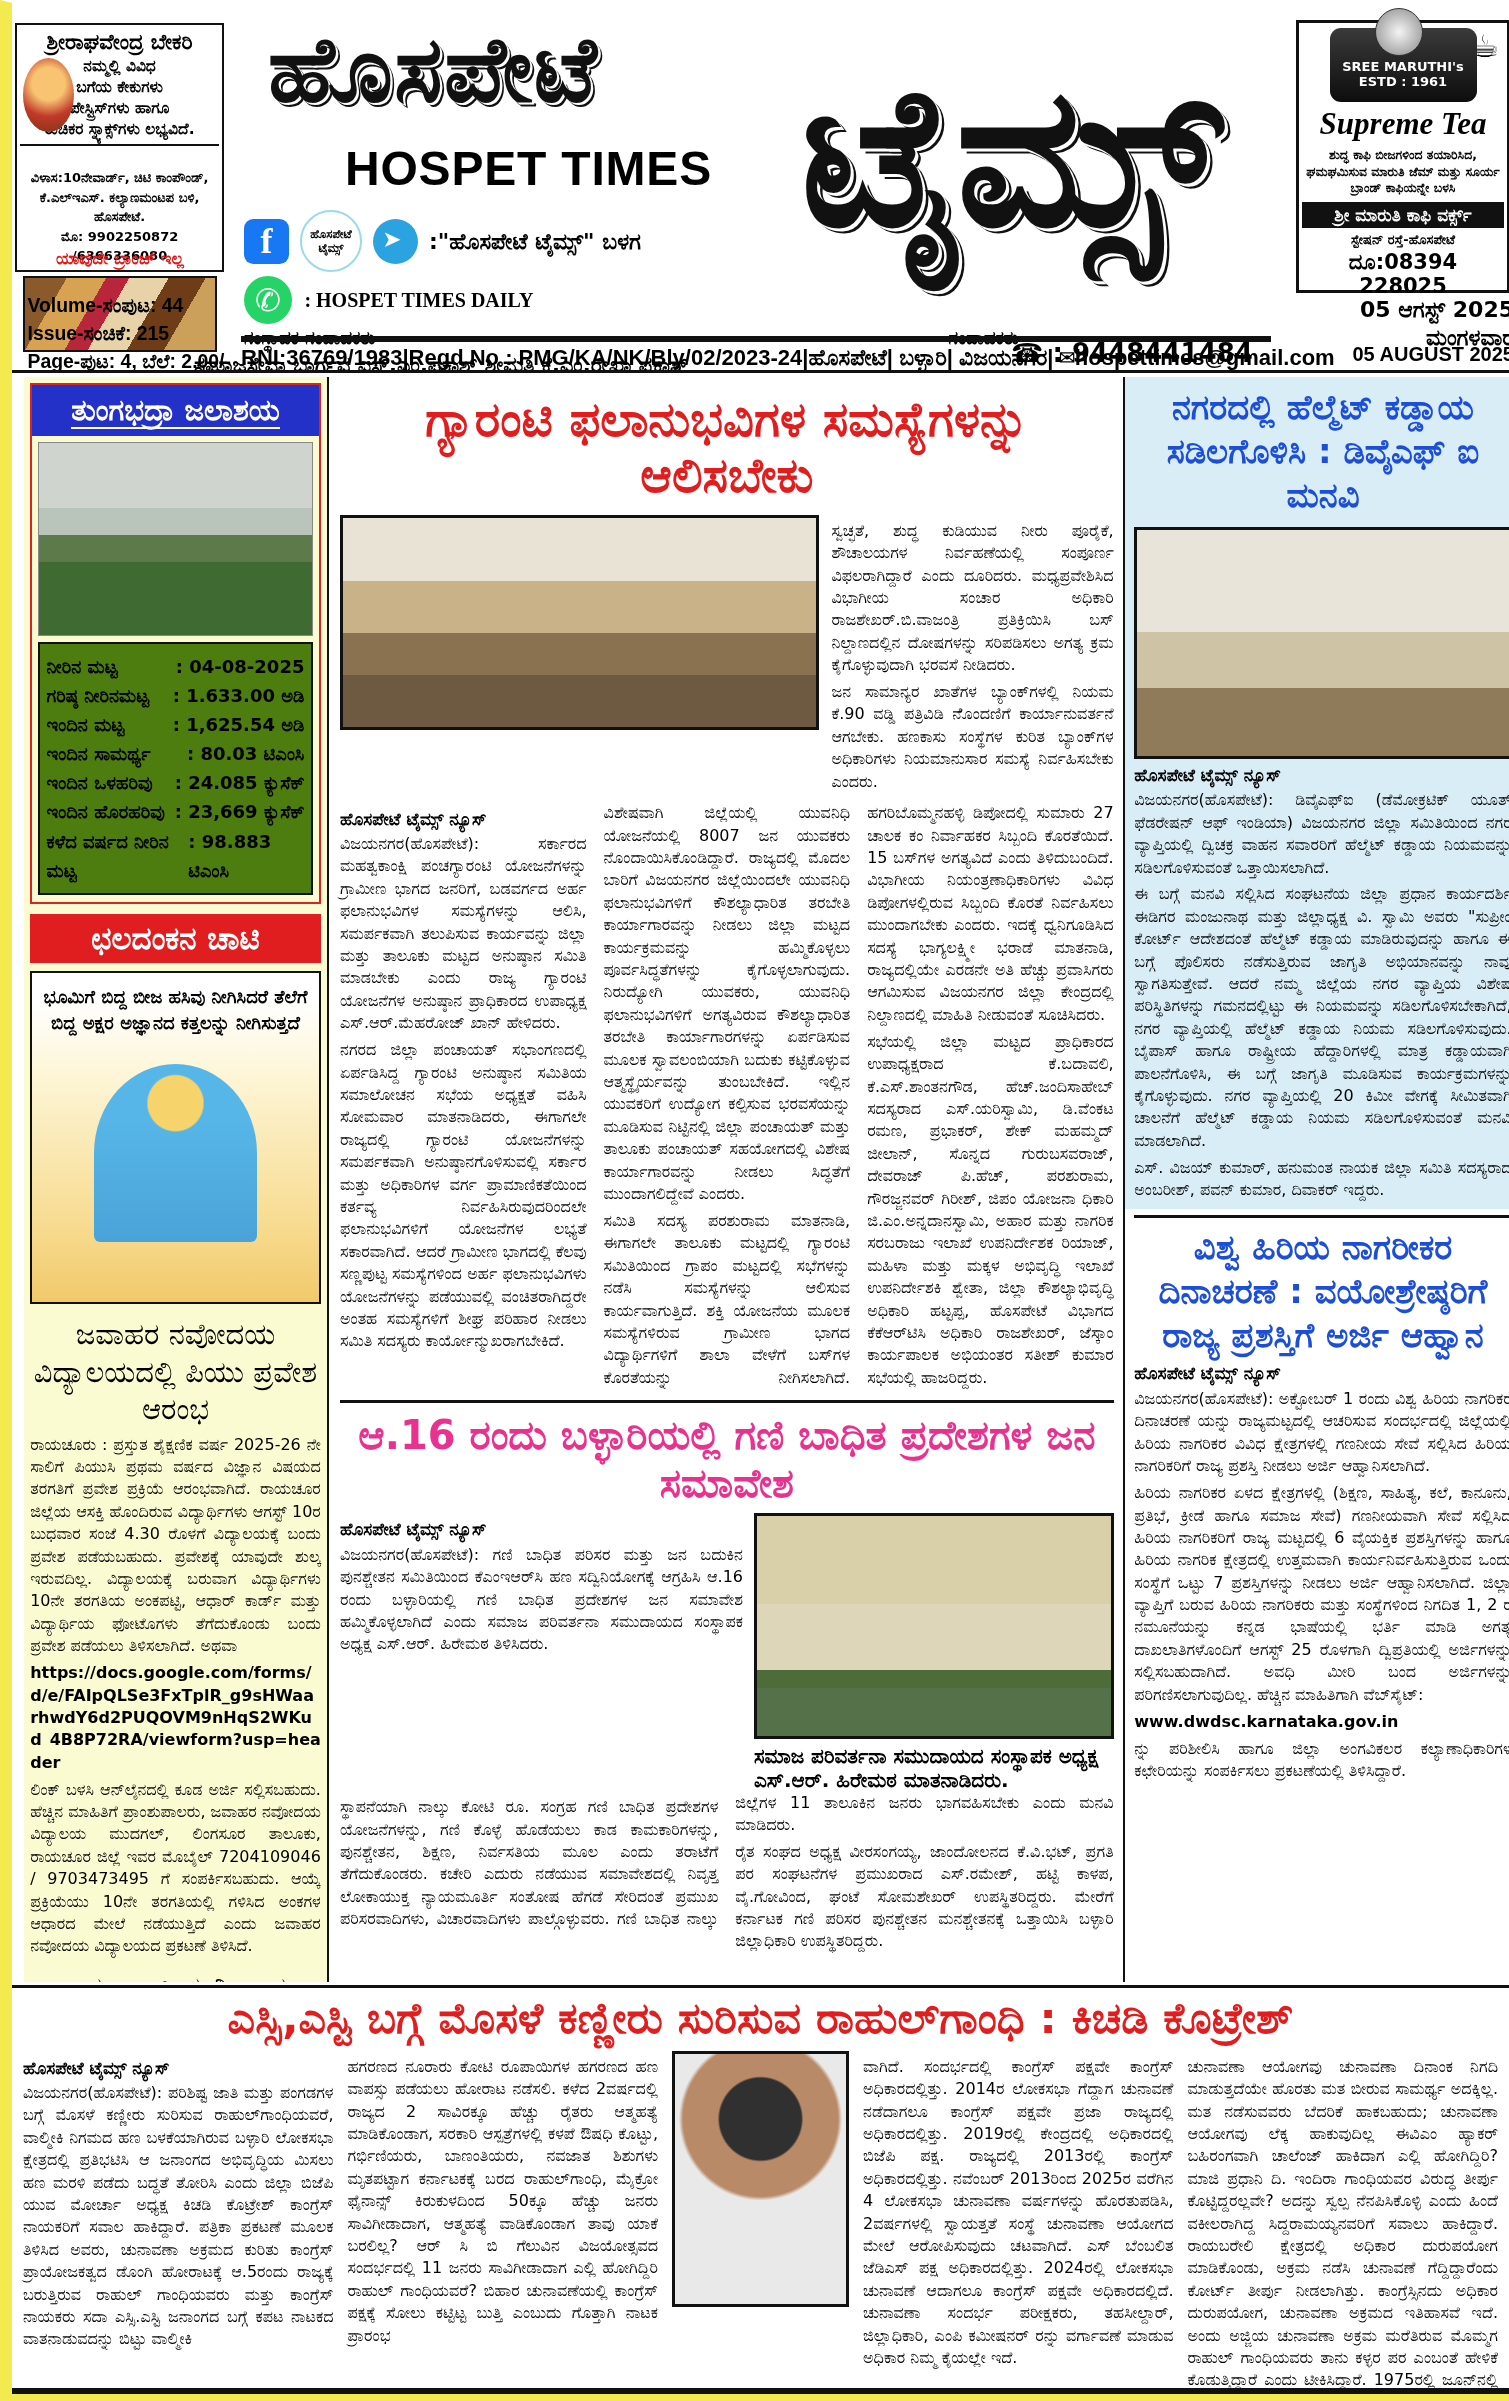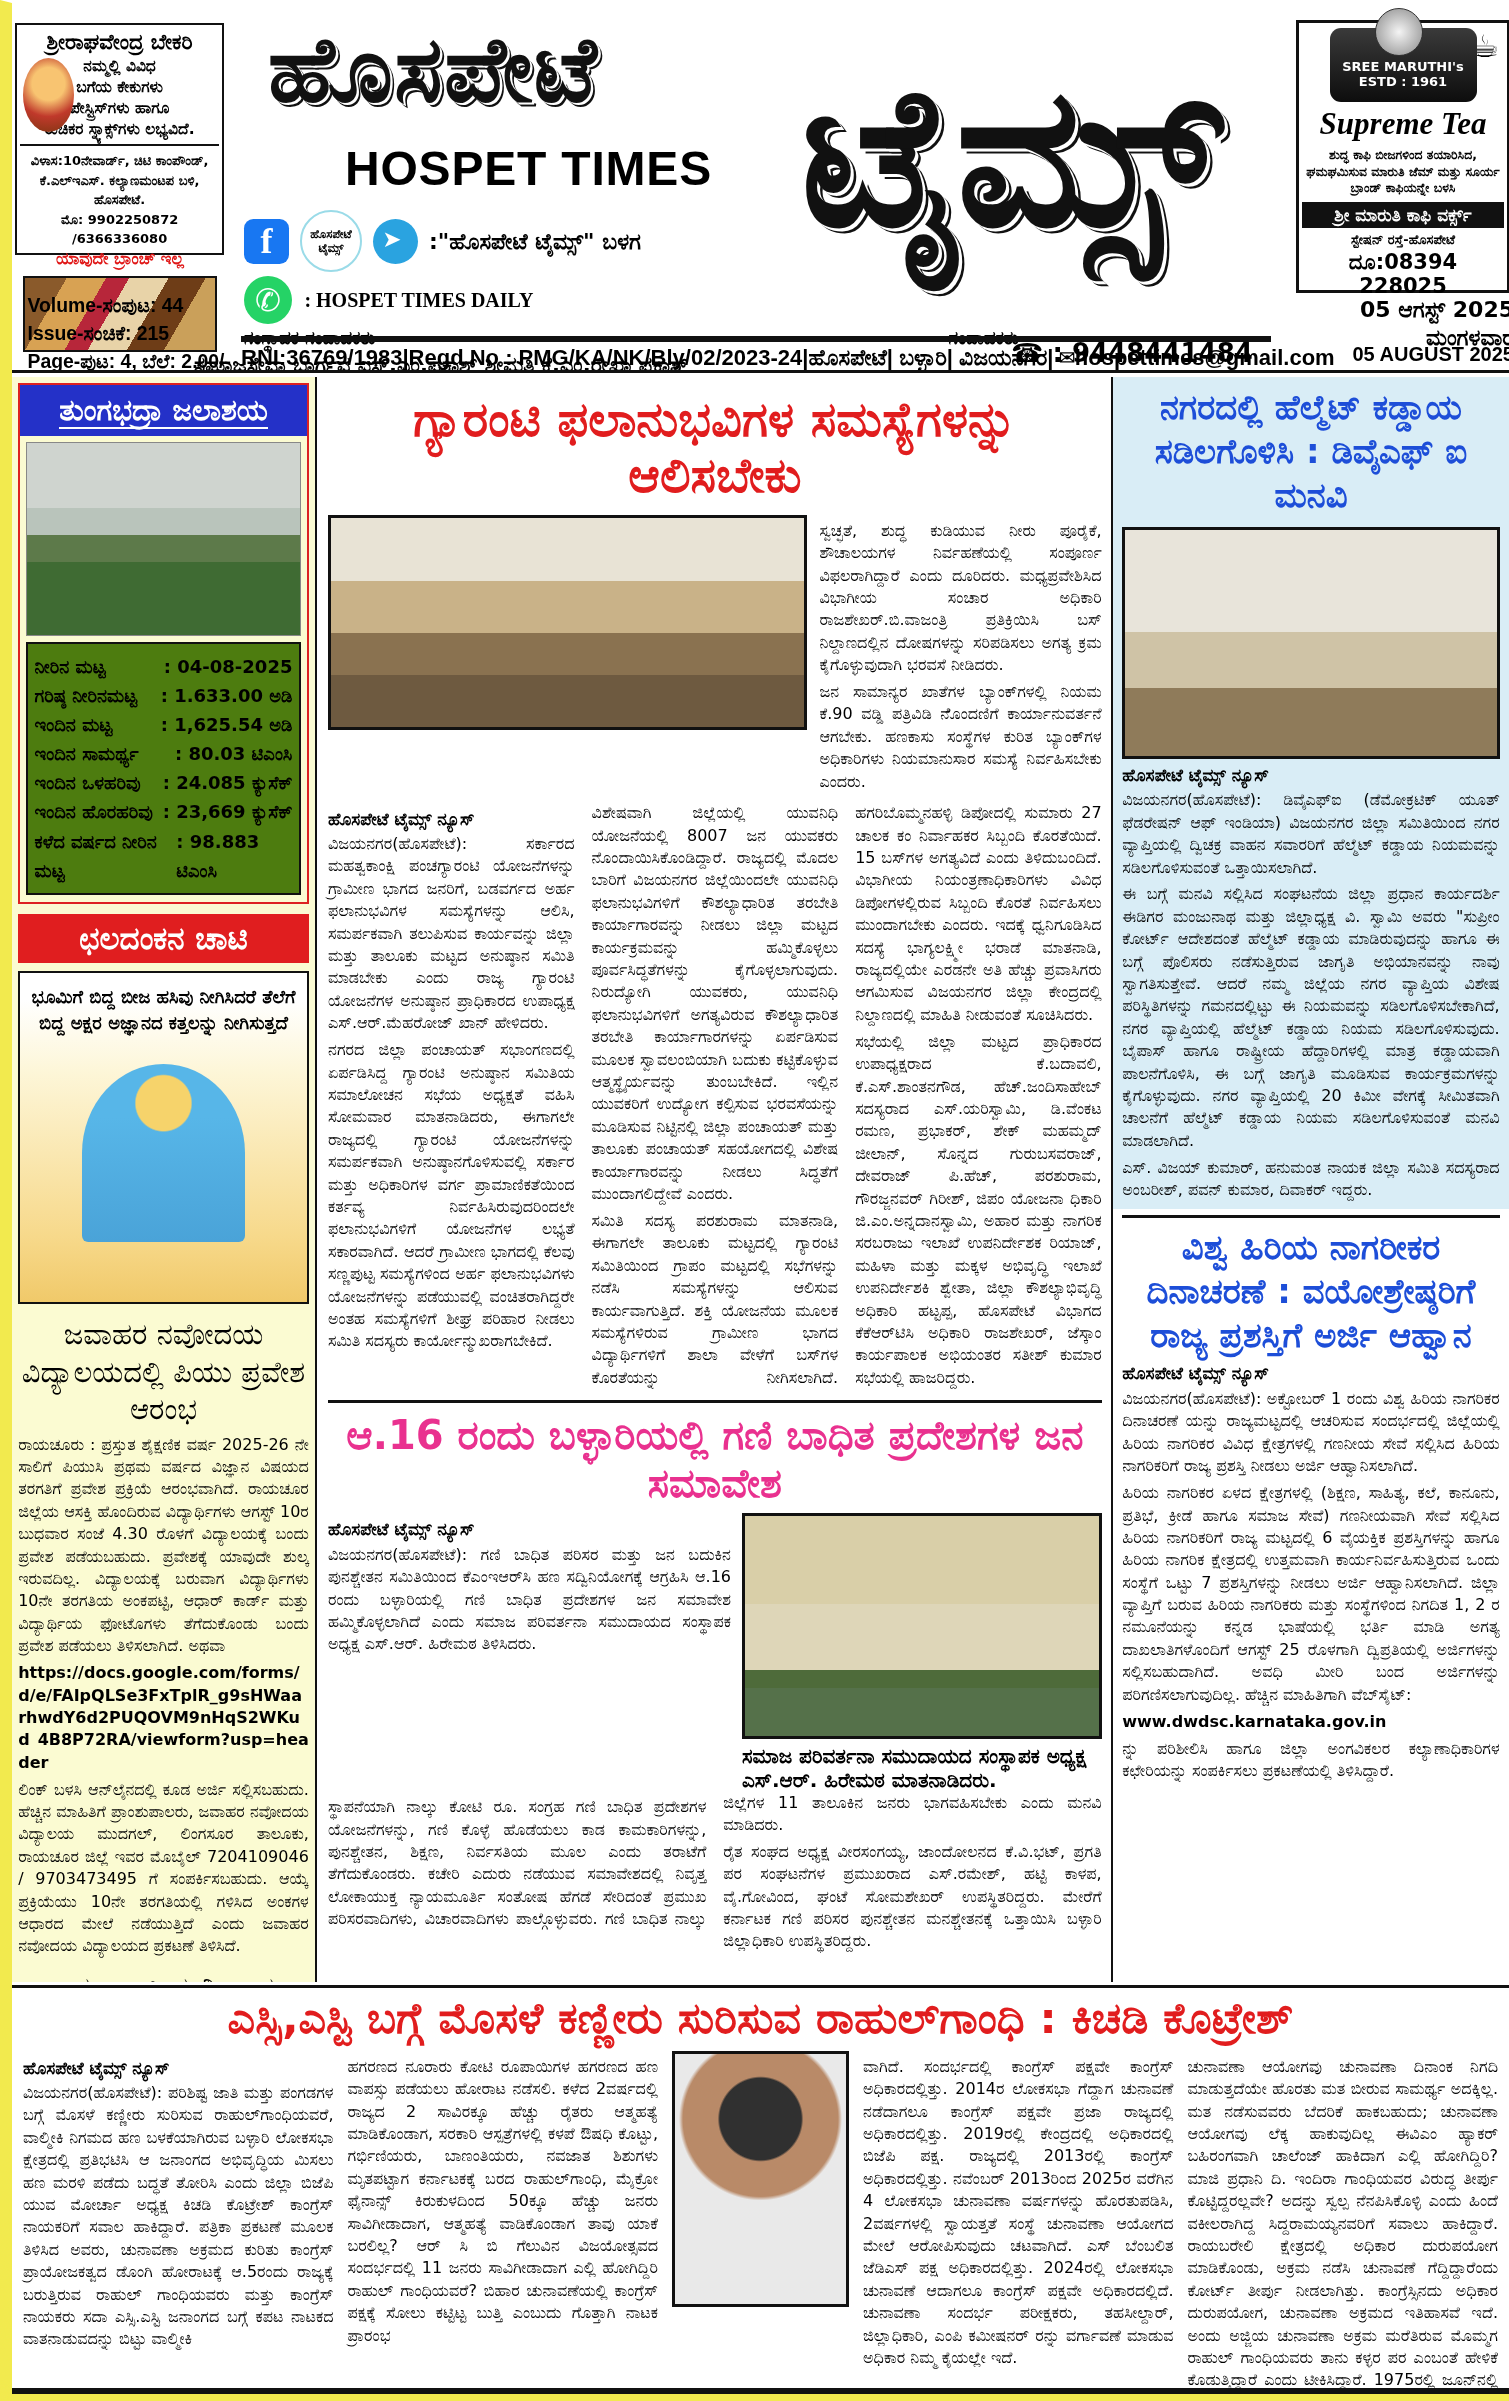--- a/index.html
+++ b/index.html
@@ -8,21 +8,21 @@
           border-left:12.4px solid #f2ea4e; border-bottom:7.7px solid #f2ea4e; border-top:3.1px solid #fff; overflow:hidden; }
   .abs { position:absolute; }
 
   
   .mast { position:relative; height:370px; border-bottom:3.9px solid #111; overflow:hidden; }
   .lad { left:3.1px; top:20px; width:209px; border:2.3px solid #111; background:#fff; text-align:center; padding:4.6px 3.1px; }
   .lad-title { font-size:21px; font-weight:bold; }
   .lad-line { font-size:15.5px; font-weight:bold; margin-top:3.1px; }
   .lad-deity { position:absolute; left:6.2px; top:33px; width:51px; height:74px; border-radius:50%;
                background:radial-gradient(circle at 50% 35%, #f8c471 0 30%, #c0392b 60%, #7d3510 100%); }
-  .lad-addr { border-top:2.3px solid #111; margin-top:6.2px; padding-top:5px; font-size:13px; font-weight:bold; line-height:1.5; }
+  .lad-addr { border-top:2.3px solid #111; margin-top:6.2px; padding-top:22px; font-size:13px; font-weight:bold; line-height:1.5; }
   .lad-nob { left:11px; top:246px; width:194px; color:#e01717; font-weight:bold; font-size:16.3px; text-align:center; }
   .lad-cake { left:11px; top:273px; width:194px; height:76px; border:2.3px solid #111;
               background:linear-gradient(120deg,#8a5a2b 0 18%,#d8a253 18% 35%,#b7263a 35% 45%,#e8d3a8 45% 62%,#6e3d17 62% 78%,#caa05a 78%); }
   .kn-title { left:256px; top:14px; width:643px; font-size:91px; font-weight:bold; color:#111; letter-spacing:1.5px;
               text-shadow:2.3px 2.3px 0 #fff, 3.9px 3.9px 0 #111; white-space:nowrap; }
   .en-title { left:333px; top:138px; width:496px; font-size:48px; font-weight:bold; letter-spacing:0.8px; font-family:"Liberation Sans",sans-serif; }
   .big-logo { left:713px; top:23px; width:573px; height:279px; font-size:194px; font-weight:bold; line-height:263px; text-align:center;
               color:#111; text-shadow:3.1px 3.1px 0 #fff, 5.4px 5.4px 0 #111; overflow:hidden; }
   .soc-row { left:232px; top:208px; height:60px; display:flex; align-items:center; gap:11px; }
   .fb { width:45px; height:45px; border-radius:9.3px; background:#1877f2; color:#fff; font-size:36px; font-weight:bold; text-align:center; line-height:45px; font-family:"Liberation Serif",serif; }
@@ -46,21 +46,21 @@
   .rad-works { background:#111; color:#fff; font-size:17px; font-weight:bold; margin-top:4.6px; padding:3.1px 0; }
   .rad-street { font-size:13px; font-weight:bold; margin-top:4.6px; }
   .rad-phone { font-size:21px; font-weight:bold; margin-top:1.5px; }
   .vol { left:15.5px; top:288px; font-size:19.4px; font-weight:bold; line-height:1.45; font-family:"Liberation Sans",sans-serif; }
   .reg-wrap { left:229px; top:333px; width:1030px; border-top:6.2px solid #111; padding-top:3.1px; }
   .reg { font-size:22px; font-weight:bold; white-space:nowrap; font-family:"Liberation Sans",sans-serif; }
   .date-kn { left:1280px; top:293px; width:222px; text-align:right; font-size:22px; font-weight:bold; line-height:1.25; }
   .date-en { left:1280px; top:339px; width:222px; text-align:right; font-size:20px; font-weight:bold; line-height:1.2; font-family:"Liberation Sans",sans-serif; }
 
   
-  .bodygrid { position:absolute; left:0; top:374px; width:1327px; height:1605px; display:grid; grid-template-columns:305px 796px 396px; }
+  .bodygrid { position:absolute; left:0; top:374px; width:1327px; height:1605px; display:grid; grid-template-columns:305px 796px 396px;padding-left:12px; }
   .colL { background:#fbfbd2; border-right:2.3px solid #111; padding:6.2px 6.2px; overflow:hidden; }
   .colC { padding:7.7px 9.3px 0 11px; overflow:hidden; border-right:2.3px solid #111; }
   .colR { overflow:hidden; }
 
   .tb-box { border:2.3px solid #d22; }
   .tb-head { background:#2431c8; color:#fff; text-align:center; font-size:29px; font-weight:bold; padding:7.7px 0; }
   .tb-head span { border-bottom:2.3px solid #fff; }
   .dam { margin:6.2px; height:194px; border:1.5px solid #888;
          background:linear-gradient(#cfd4cf 0 34%, #b9c4bb 34% 48%, #5d7a4a 48% 62%, #3f6b33 62% 100%); }
   .tb-data { margin:0 6.2px 7.7px; border:2.3px solid #111; background:#4d7c0f; padding:7.7px 6.2px; }

